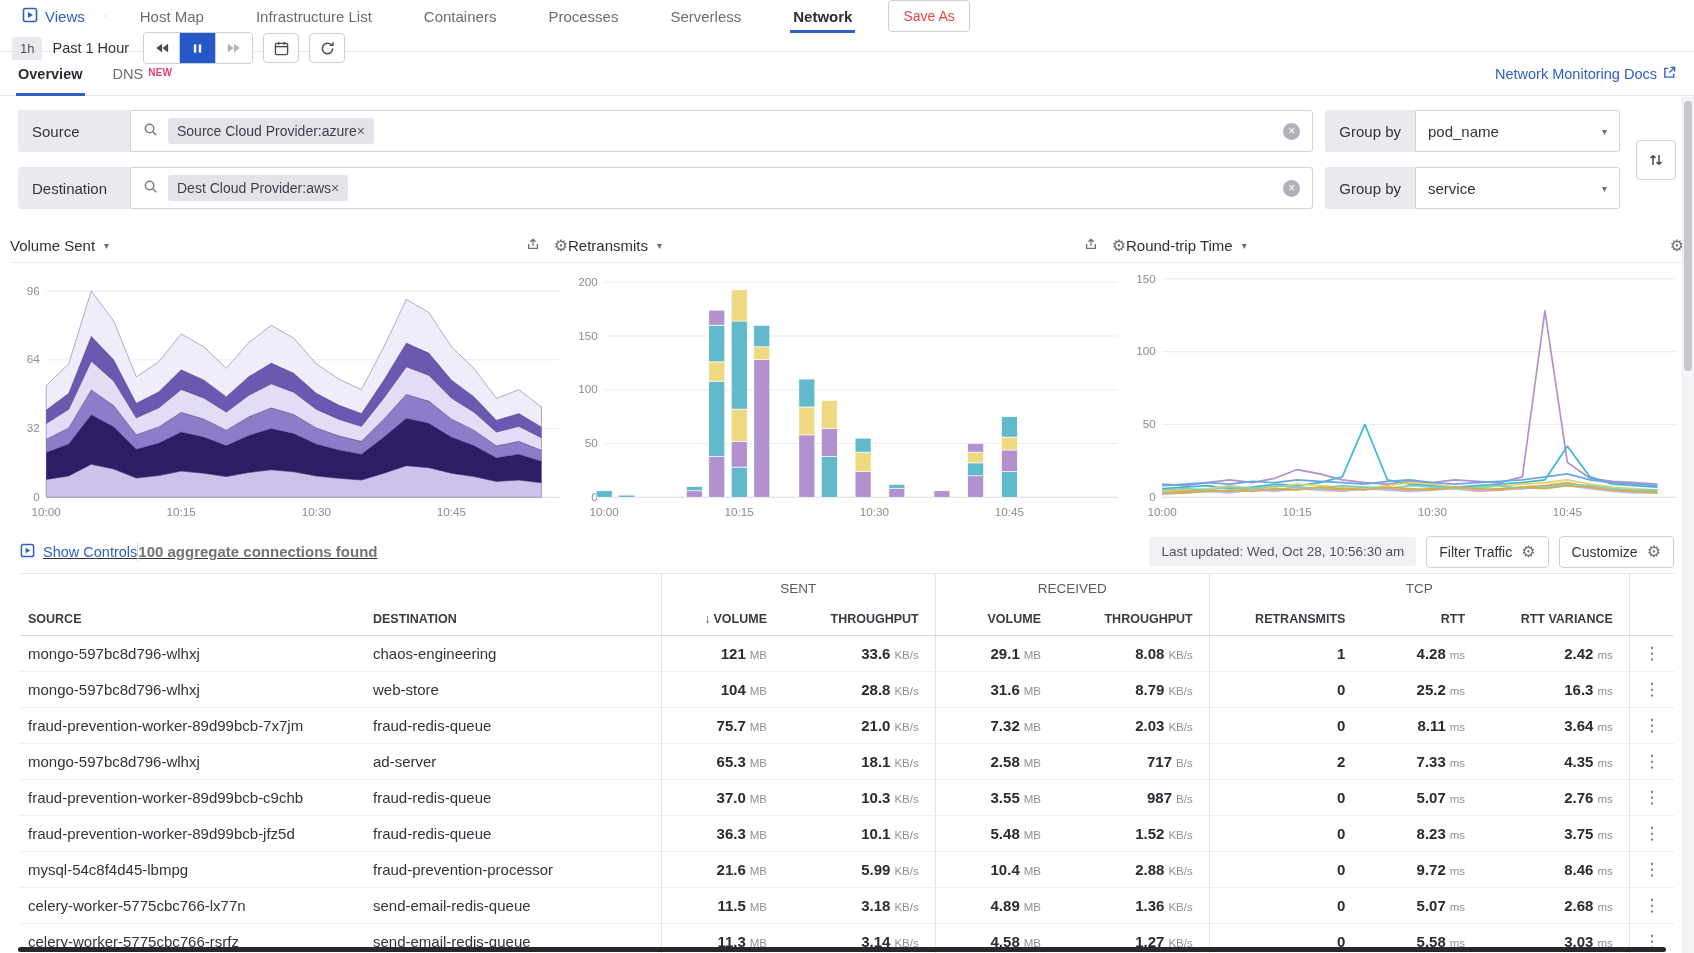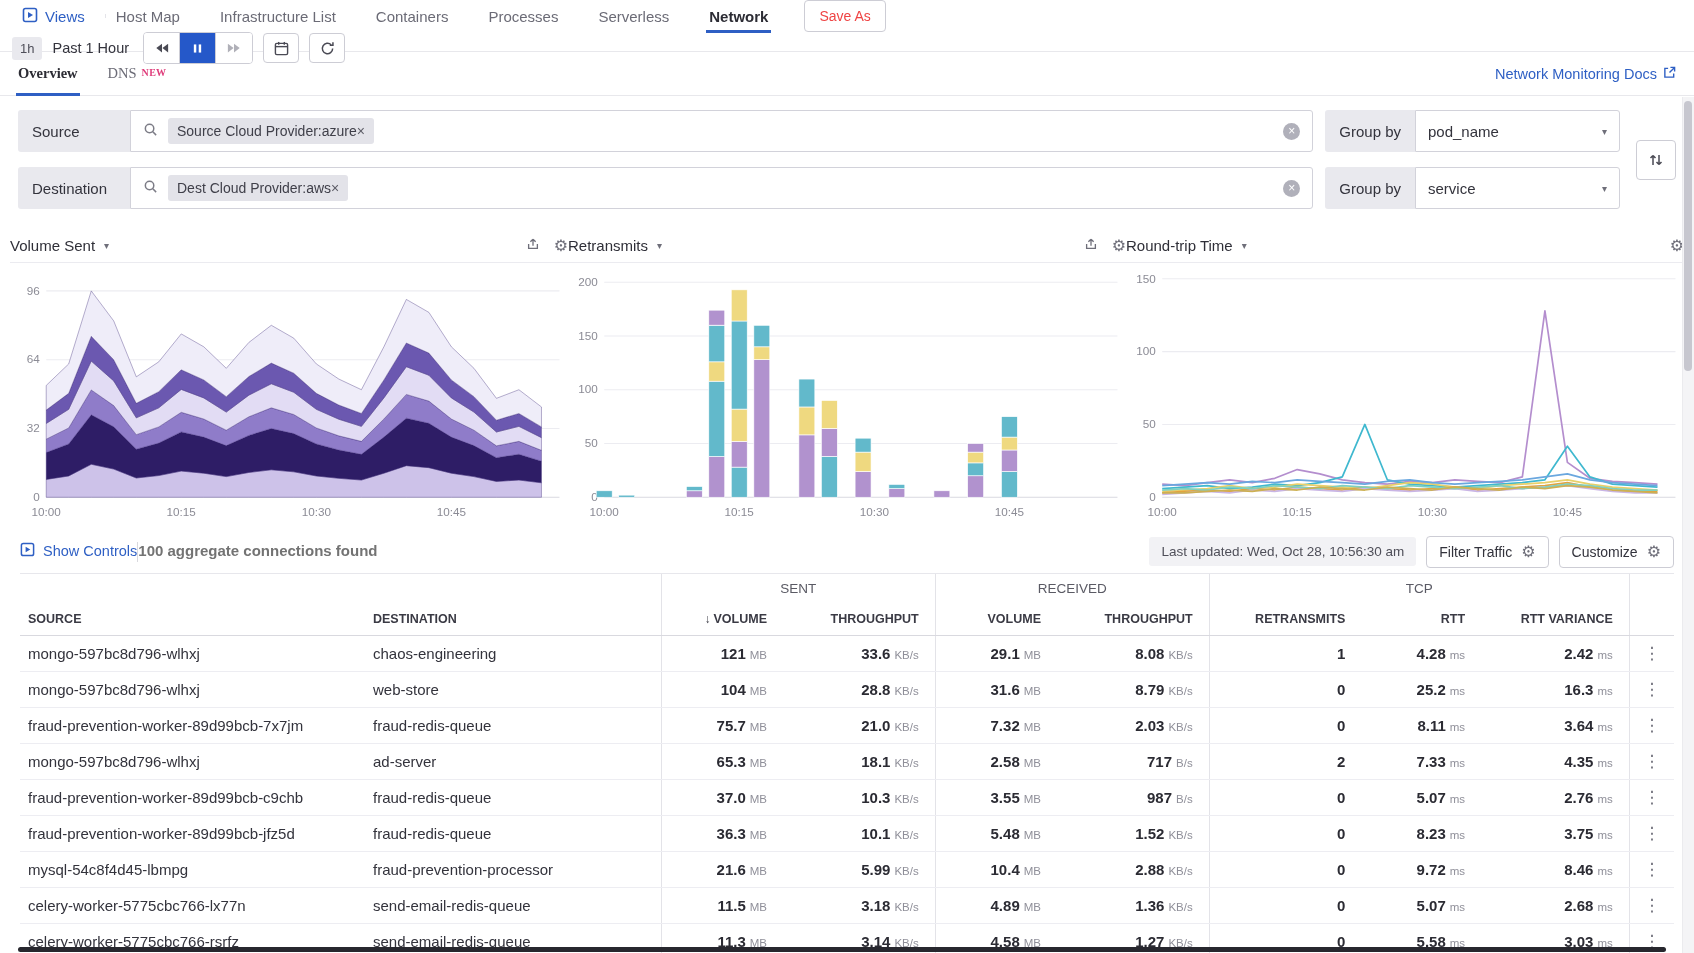--- a/index.html
+++ b/index.html
@@ -9,37 +9,37 @@
     font-family:"Liberation Sans", sans-serif; font-size:14px;
   }
   a { text-decoration:none; color:inherit; }
   button { font-family:inherit; }
 
   
   .topnav{display:flex;align-items:stretch;justify-content:space-between;height:52px;padding:0 18px 0 12px;border-bottom:1px solid #e8e8ec;flex-direction:column;}
   .nav-left{display:flex;align-items:stretch;}
   .views-btn{display:flex;align-items:center;gap:7px;color:#2e5fc4;font-size:15px;padding:0 10px;cursor:pointer;}
   .nav-divider{width:1px;background:#e4e4e9;margin:14px 10px;}
-  .nav-tabs{display:flex;align-items:stretch;gap:40px;margin-left:0;}
+  .nav-tabs{display:flex;align-items:stretch;gap:52px;margin-left:24px;}
   .nav-tab{display:flex;align-items:center;color:#6b6b76;font-size:15px;position:relative;cursor:pointer;white-space:nowrap;}
   .nav-tab.active{color:#2c2c34;font-weight:bold;}
   .nav-tab.active::after{content:"";position:absolute;left:-3px;right:-3px;bottom:-1px;height:3px;background:#2e5fc4;}
   .save-as{align-self:center;margin-left:36px;background:#fff;border:1px solid #cdcdd5;border-radius:4px;padding:7px 14px;font-size:14px;color:#ef4444;cursor:pointer;}
   .nav-right{display:flex;align-items:center;gap:10px;}
   .time-badge{background:#e9e9ee;border-radius:3px;padding:4px 8px;font-size:13px;color:#4f4f59;}
   .time-label{font-size:14.5px;color:#33333c;margin-right:4px;}
   .btn-group{display:flex;border:1px solid #cdcdd5;border-radius:4px;overflow:hidden;}
   .btn-group button{width:36px;height:30px;background:#fff;border:none;border-right:1px solid #cdcdd5;display:flex;align-items:center;justify-content:center;cursor:pointer;}
   .btn-group button:last-child{border-right:none;}
   .btn-group button.active{background:#2558c9;}
   .icon-btn{width:36px;height:30px;border:1px solid #cdcdd5;border-radius:4px;background:#fff;display:flex;align-items:center;justify-content:center;cursor:pointer;}
 
   
   .subnav{display:flex;justify-content:space-between;align-items:stretch;height:44px;padding:0 18px;border-bottom:1px solid #e8e8ec;}
-  .subtabs{display:flex;gap:30px;font-family:Liberation Serif, serif;}
+  .subtabs{display:flex;gap:30px;}
   .subtab{display:flex;align-items:center;font-size:14.5px;color:#6b6b76;position:relative;cursor:pointer;}
   .subtab.active{color:#2c2c34;font-weight:bold;}
   .subtab.active::after{content:"";position:absolute;left:-2px;right:-2px;bottom:-1px;height:3px;background:#2e5fc4;}
   .new-badge{color:#df3d7b;font-size:10px;font-weight:bold;margin-left:5px;position:relative;top:-1px;letter-spacing:.3px;}
   .docs-link{display:flex;align-items:center;gap:6px;color:#2e5fc4;font-size:14.5px;cursor:pointer;}
 
   
   .filters{display:flex;align-items:center;gap:16px;padding:14px 18px 16px;}
   .filter-col{flex:1;display:flex;flex-direction:column;gap:15px;min-width:0;}
   .filter-row{display:flex;align-items:stretch;height:42px;}
@@ -58,21 +58,21 @@
   .chart-panel{flex:1;min-width:0;}
   .chart-header{display:flex;justify-content:space-between;align-items:center;height:34px;border-bottom:1px solid #ebebf0;}
   .chart-title{display:flex;align-items:center;gap:9px;font-size:15px;color:#2f2f38;cursor:pointer;}
   .chart-actions{display:flex;align-items:center;gap:14px;}
   .gear{color:#6f6f7a;font-size:16px;line-height:1;cursor:pointer;}
   .chart-svg{display:block;width:100%;}
   .chart-svg text{font-family:"Liberation Sans",sans-serif;font-size:11px;fill:#8b8b95;}
 
   
   .controls-row{display:flex;justify-content:space-between;align-items:center;height:42px;padding:0 20px;}
-  .cr-left{display:flex;align-items:flex-start;}
+  .cr-left{display:flex;align-items:center;text-decoration:underline;}
   .show-controls{display:flex;align-items:center;gap:8px;color:#2e5fc4;font-size:14.5px;cursor:pointer;}
   .v-div{width:1px;height:20px;background:#d9d9de;}
   .summary{font-size:15px;font-weight:bold;color:#737373;}
   .cr-right{display:flex;align-items:center;gap:10px;}
   .last-updated{font-size:13.5px;color:#4f4f59;background:#f2f2f5;padding:7px 12px;border-radius:3px;}
   .ctl-btn{display:flex;align-items:center;gap:9px;background:#fff;border:1px solid #cdcdd5;border-radius:4px;padding:7px 12px;font-size:14px;color:#33333c;cursor:pointer;}
 
   
   .table-wrap{padding:0 20px;}
   table{width:100%;border-collapse:collapse;table-layout:fixed;}

